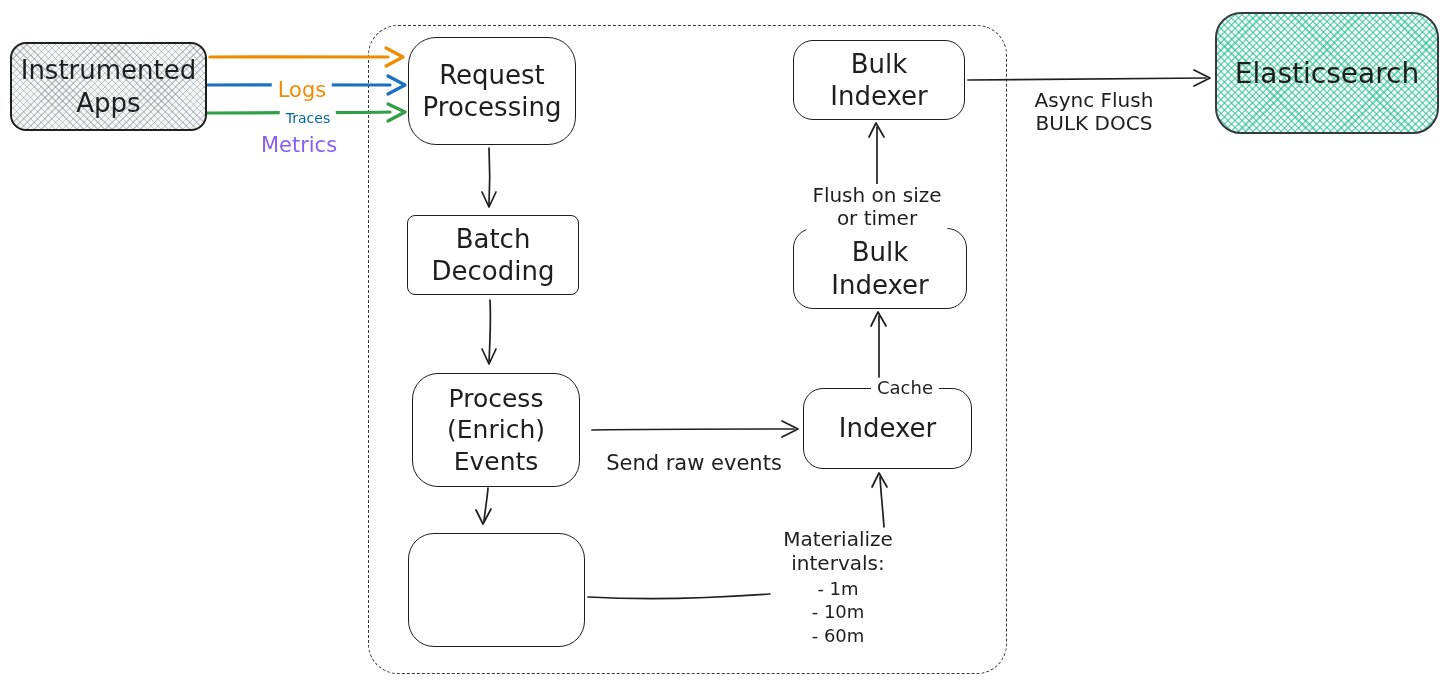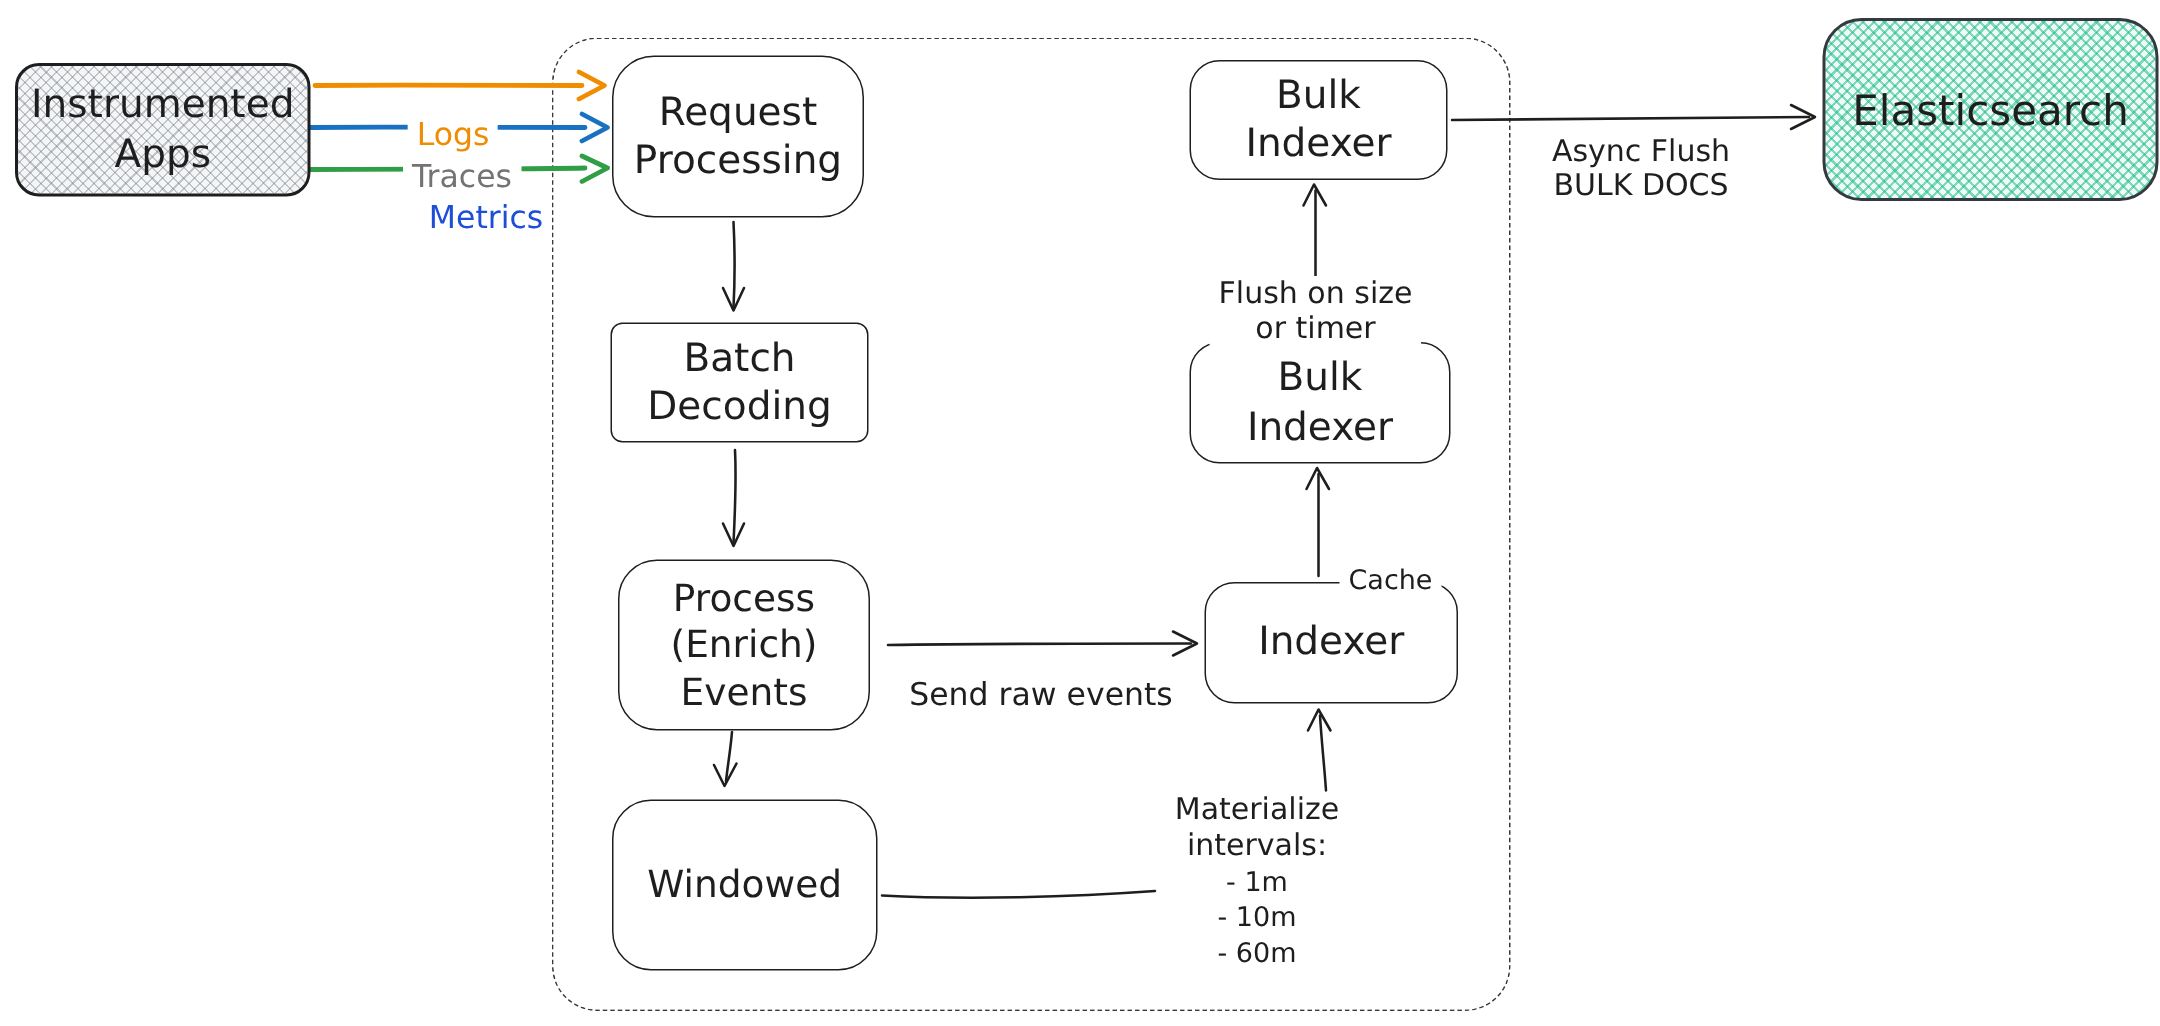--- a/index.html
+++ b/index.html
@@ -36,24 +36,24 @@
     background:
       repeating-linear-gradient(45deg, rgba(18,184,134,.50) 0 1.5px, transparent 1.5px 5px),
       repeating-linear-gradient(-45deg, rgba(18,184,134,.50) 0 1.5px, transparent 1.5px 5px),
       #eefaf4;
     border-width:2px;border-color:#343a40;font-size:28px;}
 
   
   .edge-label{position:absolute;transform:translate(-50%,-50%);background:#ffffff;
     padding:0 6px;white-space:nowrap;z-index:3;text-align:center;line-height:1.15;margin-top:33px;}
   .lbl-logs{left:302px;top:57px;color:#f08c00;font-size:21px;}
-  .lbl-traces{left:308px;top:85px;color:#737373;font-size:21px;}
-  .lbl-metrics{left:324px;top:112px;color:#1d4ed8;font-size:21px;text-align:center;}
+  .lbl-traces{left:308px;top:85px;color:#0369a1;font-size:14px;}
+  .lbl-metrics{left:299px;top:112px;color:#8b5cf6;font-size:21px;text-align:center;}
   .lbl-send{left:694px;top:430px;font-size:21px;}
-  .lbl-cache{left:927px;top:355px;font-size:18px;}
+  .lbl-cache{left:905px;top:355px;font-size:18px;}
   .lbl-flush{left:877px;top:174px;font-size:20px;}
   .lbl-async{left:1094px;top:79px;font-size:20px;}
 
   
   .materialize{position:absolute;left:838px;top:527px;transform:translateX(-50%);
     z-index:3;text-align:center;font-size:20px;line-height:1.2;}
   .materialize .items{font-size:18px;line-height:1.3;margin-top:2px;}
   .materialize .items div{white-space:nowrap;}
 </style>
 </head>
@@ -132,21 +132,20 @@
     <span>Decoding</span>
   </div>
 
   <div class="node n-process">
     <span>Process</span>
     <span>(Enrich)</span>
     <span>Events</span>
   </div>
 
   <div class="node n-windowed">
-    <span>Windowed</span>
   </div>
 
   <div class="node n-indexer">
     <span>Indexer</span>
   </div>
 
   <div class="node n-bulk-lower">
     <span>Bulk</span>
     <span>Indexer</span>
   </div>

